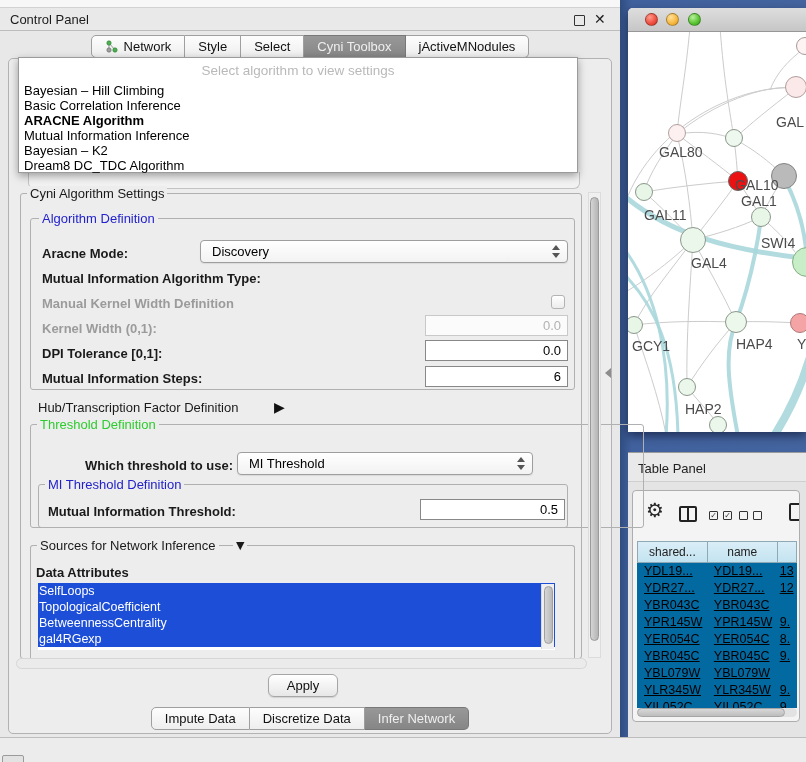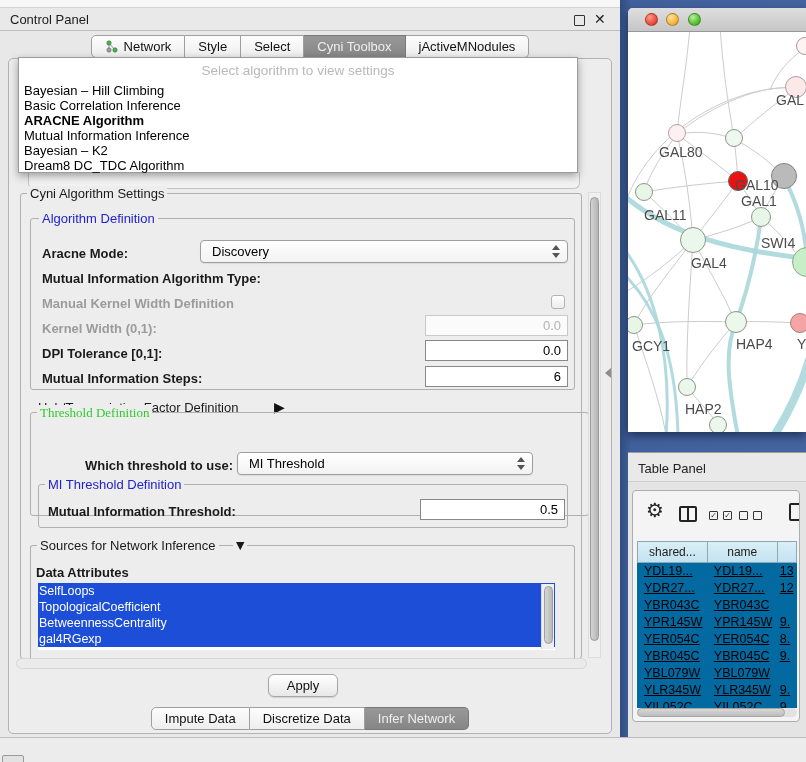--- a/index.html
+++ b/index.html
@@ -192,21 +192,21 @@
       <div class="nnode" style="left:123px;top:175px;width:20px;height:20px;background:#e7f6e7;"></div>
       <div class="nnode" style="left:7px;top:151px;width:18px;height:18px;background:#e7f6e7;"></div>
       <div class="nnode" style="left:52px;top:195px;width:26px;height:26px;background:#ebf7eb;"></div>
       <div class="nnode" style="left:164px;top:215px;width:30px;height:30px;background:#c8eec8;border-color:#84ad84;"></div>
       <div class="nnode" style="left:-3px;top:284px;width:18px;height:18px;background:#e7f6e7;"></div>
       <div class="nnode" style="left:97px;top:279px;width:22px;height:22px;background:#edf8ed;"></div>
       <div class="nnode" style="left:162px;top:281px;width:20px;height:20px;background:#f4a4a4;border-color:#b07878;"></div>
       <div class="nnode" style="left:50px;top:346px;width:18px;height:18px;background:#ebf7eb;"></div>
       <div class="nnode" style="left:81px;top:384px;width:18px;height:18px;background:#ebf7eb;"></div>
 
-      <div class="nlabel" style="left:148px;top:60px;">GAL</div>
+      <div class="nlabel" style="left:148px;top:82px;">GAL</div>
       <div class="nlabel" style="left:31px;top:112px;">GAL80</div>
       <div class="nlabel" style="left:107px;top:117px;margin-top:28px;">GAL10</div>
       <div class="nlabel" style="left:113px;top:161px;">GAL1</div>
       <div class="nlabel" style="left:16px;top:175px;">GAL11</div>
       <div class="nlabel" style="left:133px;top:203px;">SWI4</div>
       <div class="nlabel" style="left:63px;top:223px;">GAL4</div>
       <div class="nlabel" style="left:4px;top:306px;">GCY1</div>
       <div class="nlabel" style="left:108px;top:304px;">HAP4</div>
       <div class="nlabel" style="left:169px;top:304px;">Y</div>
       <div class="nlabel" style="left:57px;top:369px;">HAP2</div>
@@ -349,21 +349,21 @@
     <span class="lbl gray" style="left:42px;top:321px;">Kernel Width (0,1):</span>
     <div class="tfield disabled" style="left:425px;top:315px;width:143px;">0.0</div>
     <span class="lbl b" style="left:42px;top:346px;">DPI Tolerance [0,1]:</span>
     <div class="tfield" style="left:425px;top:340px;width:143px;">0.0</div>
     <span class="lbl b" style="left:42px;top:371px;">Mutual Information Steps:</span>
     <div class="tfield" style="left:425px;top:366px;width:143px;">6</div>
 
     <span class="lbl" style="left:38px;top:400px;font-weight:500;color:#1a1a1a;">Hub/Transcription Factor Definition</span>
     <span class="lbl arrow-r" style="left:274px;top:399px;color:#111;font-size:14px;">▶</span>
 
-    <div class="fieldset" style="left:30px;top:412px;width:559px;height:104px;font-family:Liberation Serif, serif;">
+    <div class="fieldset" style="left:30px;top:424px;width:614px;height:104px;">
       <span class="legend green" style="left:6px;">Threshold Definition</span>
     </div>
     <span class="lbl b" style="left:85px;top:458px;">Which threshold to use:</span>
     <div class="combo" style="left:237px;top:452px;width:296px;">
       <span>MI Threshold</span>
       <span class="stepper"></span>
     </div>
     <div class="fieldset" style="left:38px;top:484px;width:530px;height:44px;">
       <span class="legend blue" style="left:6px;">MI Threshold Definition</span>
     </div>

